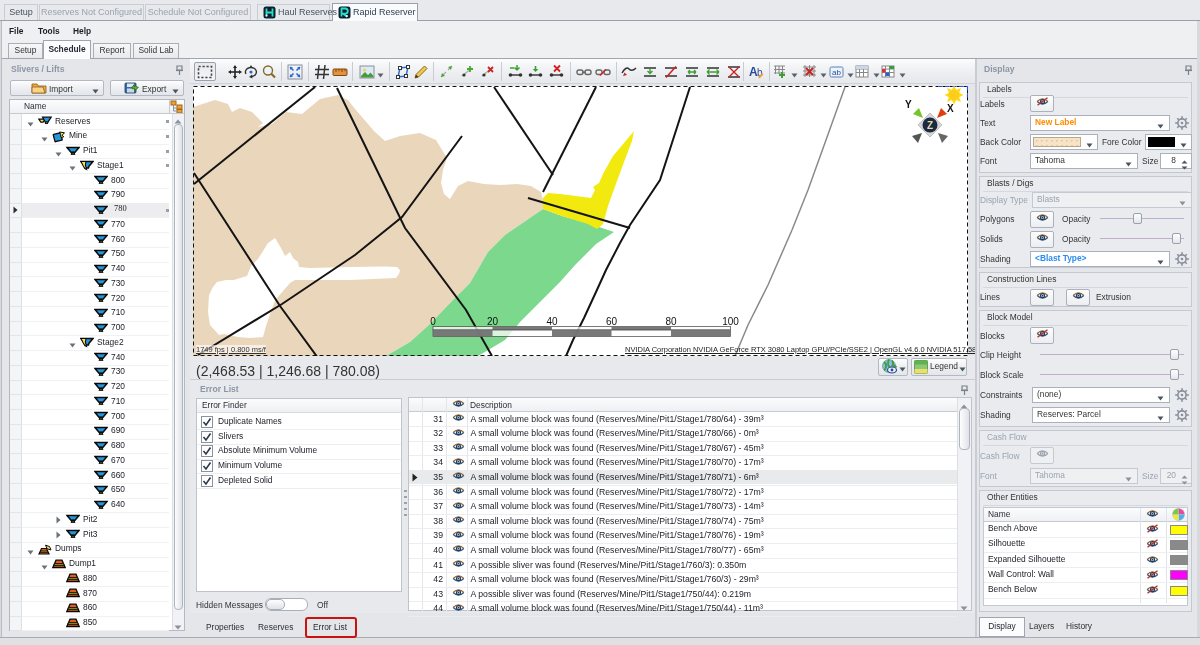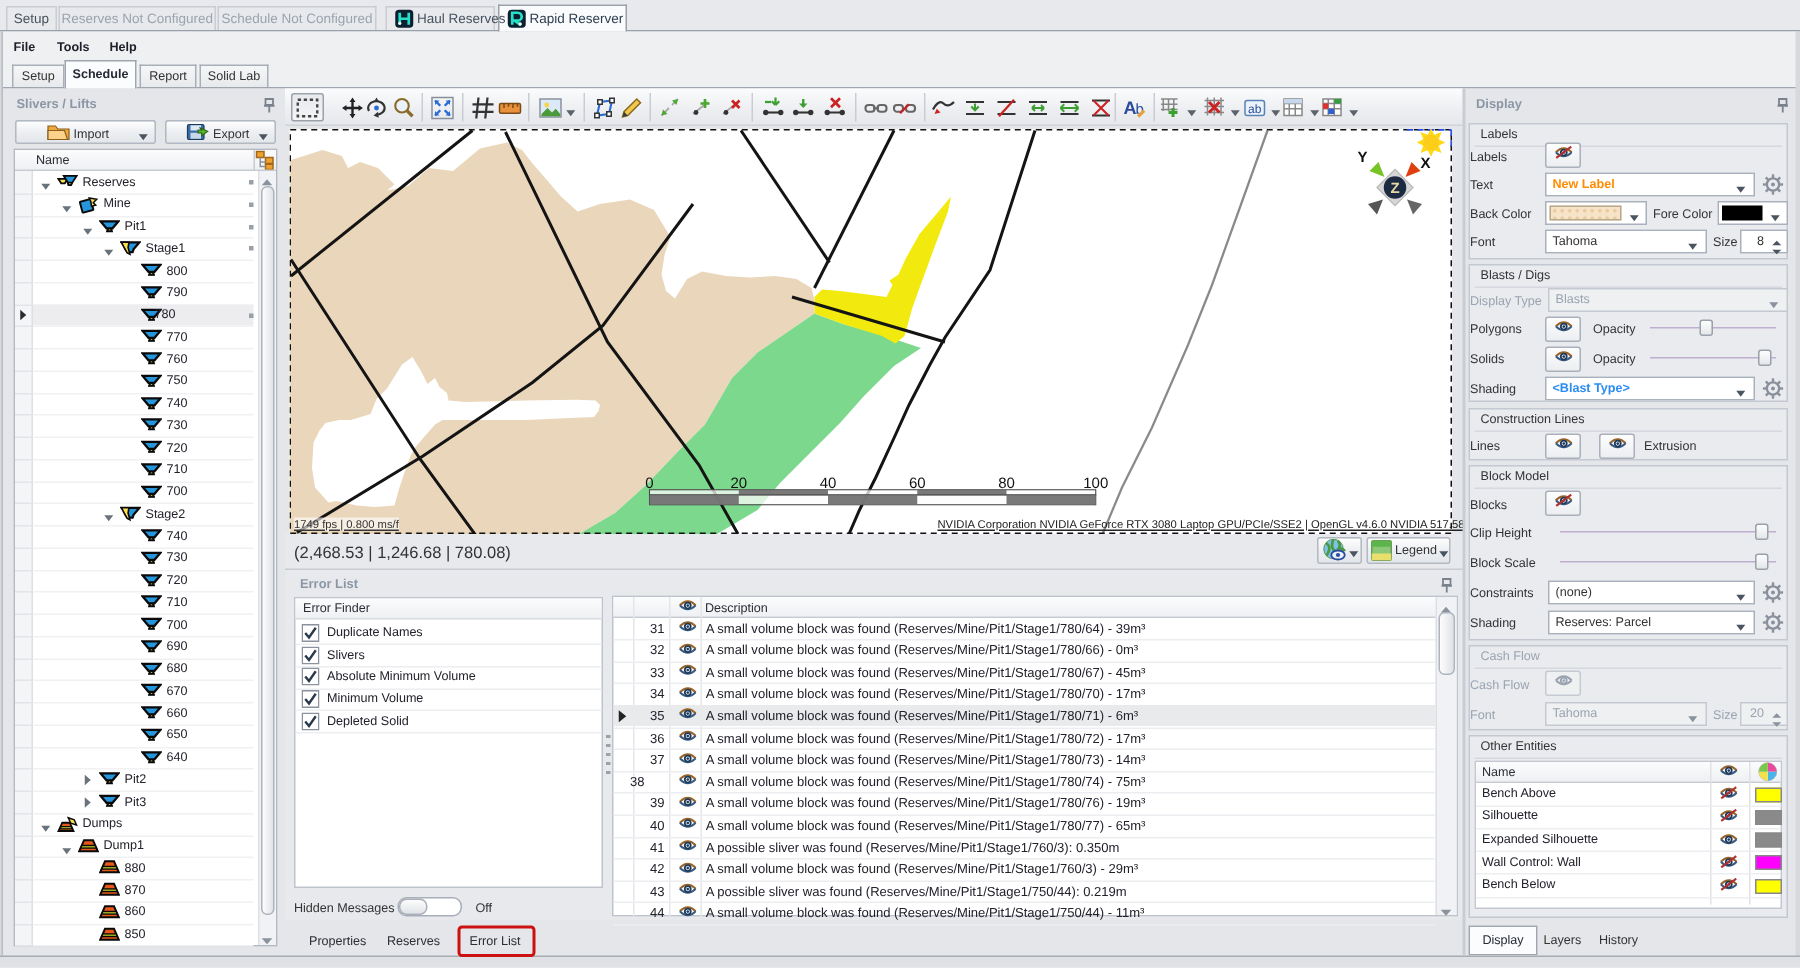--- a/index.html
+++ b/index.html
@@ -160,21 +160,21 @@
 <div class="abs" style="left:22px;top:202.5px;width:147px;height:14.75px;background:#ededef;"></div>
 <div class="abs" style="left:13px;top:205.5px;"><svg width="5" height="8" viewBox="0 0 5 8" style="">
       <path d="M0.5 0.5 L4.5 4 L0.5 7.5 Z" fill="#2b2b33"></path>
     </svg></div>
 <div class="abs" style="left:10px;top:217.2px;width:12px;height:1px;background:#e2e4e8;"></div>
 <div class="abs" style="left:22px;top:217.2px;width:147px;height:1px;background:#f0f1f3;"></div>
 <div class="abs" style="left:94px;top:204.5px;"><svg width="14" height="10" viewBox="0 0 14 10" style="">
       <path d="M1 1.5 L13 1.5 L9 6.2 L7.8 6.2 L8.4 8 L5.6 8 L6.2 6.2 L5 6.2 Z" fill="#2596dc" stroke="#0a0a0a" stroke-width="1.5"></path>
       <path d="M6.2 6.4 L7.8 6.4 L8.3 8 L5.7 8 Z" fill="#ffe24a" stroke="#0a0a0a" stroke-width="1.1"></path>
     </svg></div>
-<div class="abs" style="left:103px;top:204.0px;color:#22222c;">780</div>
+<div class="abs" style="left:114px;top:204.0px;color:#22222c;font-family:Liberation Serif, serif;">780</div>
 <div class="abs" style="left:166px;top:208.5px;width:3px;height:3px;background:#9aa0a8;"></div>
 <div class="abs" style="left:10px;top:232.0px;width:12px;height:1px;background:#e2e4e8;"></div>
 <div class="abs" style="left:22px;top:232.0px;width:147px;height:1px;background:#f0f1f3;"></div>
 <div class="abs" style="left:94px;top:219.2px;"><svg width="14" height="10" viewBox="0 0 14 10" style="">
       <path d="M1 1.5 L13 1.5 L9 6.2 L7.8 6.2 L8.4 8 L5.6 8 L6.2 6.2 L5 6.2 Z" fill="#2596dc" stroke="#0a0a0a" stroke-width="1.5"></path>
       <path d="M6.2 6.4 L7.8 6.4 L8.3 8 L5.7 8 Z" fill="#ffe24a" stroke="#0a0a0a" stroke-width="1.1"></path>
     </svg></div>
 <div class="abs" style="left:111px;top:218.8px;color:#22222c;">770</div>
 <div class="abs" style="left:10px;top:246.8px;width:12px;height:1px;background:#e2e4e8;"></div>
 <div class="abs" style="left:22px;top:246.8px;width:147px;height:1px;background:#f0f1f3;"></div>
@@ -630,21 +630,21 @@
 <path d="M-7 -7 L-2.5 -5.3 L-5.3 -2.5 Z"></path>
           <path d="M7 -7 L5.3 -2.5 L2.5 -5.3 Z"></path>
           <path d="M-7 7 L-5.3 2.5 L-2.5 5.3 Z"></path>
           <path d="M7 7 L2.5 5.3 L5.3 2.5 Z"></path>
 </g>
 </g>
 </svg></div>
 <div class="abs" style="left:196px;top:345px;font-size:7.5px;color:#333;background:rgba(255,255,255,0.6);text-decoration:underline;">1749 fps | 0.800 ms/f</div>
 <div class="abs" style="left:625px;top:345px;font-size:7.5px;color:#222;text-decoration:underline;">NVIDIA Corporation NVIDIA GeForce RTX 3080 Laptop GPU/PCIe/SSE2 | OpenGL v4.6.0 NVIDIA 517.58</div>
 <div class="abs" style="left:190px;top:356px;width:785px;height:23px;background:#e7e9ec;"></div>
-<div class="abs" style="left:196px;top:363px;font-size:11px;color:#333;">(2,468.53 | 1,246.68 | 780.08)</div>
+<div class="abs" style="left:196px;top:363px;font-size:14px;color:#333;">(2,468.53 | 1,246.68 | 780.08)</div>
 <div class="abs btn" style="left:878px;top:358px;width:30px;height:18px;"></div>
 <div class="abs" style="left:881px;top:359px;"><svg width="17" height="15" viewBox="0 0 17 15" style="">
       <circle cx="8" cy="7" r="6.5" fill="#7ec2e8" stroke="#3a7a3a" stroke-width="0.5"></circle>
       <path d="M3 3 q3 2 2 5 t-2 3 M8 0.5 q-2 4 0 7 q3 2 2 6 M11 1.5 q2 3 0.5 5 q3 0 4 2" fill="none" stroke="#4a9a3c" stroke-width="1.8"></path>
       <ellipse cx="11" cy="11" rx="4.5" ry="3" fill="#e8f0fa" stroke="#2a4a9c" stroke-width="1.2"></ellipse>
       <circle cx="11" cy="11" r="1.4" fill="#2a4a9c"></circle>
     </svg></div>
 <div class="abs" style="left:899px;top:364px;"><svg width="7" height="5" viewBox="0 0 7 5" style="">
       <path d="M0.5 0.5 L6.5 0.5 L3.5 4.5 Z" fill="#4a5560"></path>
     </svg></div>
@@ -776,21 +776,21 @@
 <div class="abs" style="left:409px;top:513.7px;width:548px;height:1px;background:#ebedf0;"></div>
 <div class="abs" style="left:420px;top:501.1px;width:23px;text-align:right;color:#22222c;font-size:8.7px;">37</div>
 <div class="abs" style="left:452px;top:500.6px;"><svg width="13" height="9" viewBox="0 0 13 9" style="">
       <path d="M1.2 4.5 Q6.5 -0.8 11.8 4.5" fill="none" stroke="#9a6428" stroke-width="1.3"></path>
       <path d="M1.2 4.5 Q6.5 9.8 11.8 4.5" fill="none" stroke="#3a5a80" stroke-width="1.2"></path>
       <circle cx="6.5" cy="4.7" r="2" fill="none" stroke="#1c3a5c" stroke-width="1.2"></circle>
       <circle cx="6.5" cy="4.7" r="0.9" fill="#1c3a5c"></circle>
     </svg></div>
 <div class="abs" style="left:470.5px;top:501.1px;color:#22222c;white-space:nowrap;font-size:8.7px;">A small volume block was found (Reserves/Mine/Pit1/Stage1/780/73) - 14m³</div>
 <div class="abs" style="left:409px;top:528.3px;width:548px;height:1px;background:#ebedf0;"></div>
-<div class="abs" style="left:420px;top:515.7px;width:23px;text-align:left;color:#22222c;font-size:8.7px;">38</div>
+<div class="abs" style="left:420px;top:515.7px;width:23px;text-align:right;color:#22222c;font-size:8.7px;">38</div>
 <div class="abs" style="left:452px;top:515.2px;"><svg width="13" height="9" viewBox="0 0 13 9" style="">
       <path d="M1.2 4.5 Q6.5 -0.8 11.8 4.5" fill="none" stroke="#9a6428" stroke-width="1.3"></path>
       <path d="M1.2 4.5 Q6.5 9.8 11.8 4.5" fill="none" stroke="#3a5a80" stroke-width="1.2"></path>
       <circle cx="6.5" cy="4.7" r="2" fill="none" stroke="#1c3a5c" stroke-width="1.2"></circle>
       <circle cx="6.5" cy="4.7" r="0.9" fill="#1c3a5c"></circle>
     </svg></div>
 <div class="abs" style="left:470.5px;top:515.7px;color:#22222c;white-space:nowrap;font-size:8.7px;">A small volume block was found (Reserves/Mine/Pit1/Stage1/780/74) - 75m³</div>
 <div class="abs" style="left:409px;top:542.9px;width:548px;height:1px;background:#ebedf0;"></div>
 <div class="abs" style="left:420px;top:530.3px;width:23px;text-align:right;color:#22222c;font-size:8.7px;">39</div>
 <div class="abs" style="left:452px;top:529.8px;"><svg width="13" height="9" viewBox="0 0 13 9" style="">

